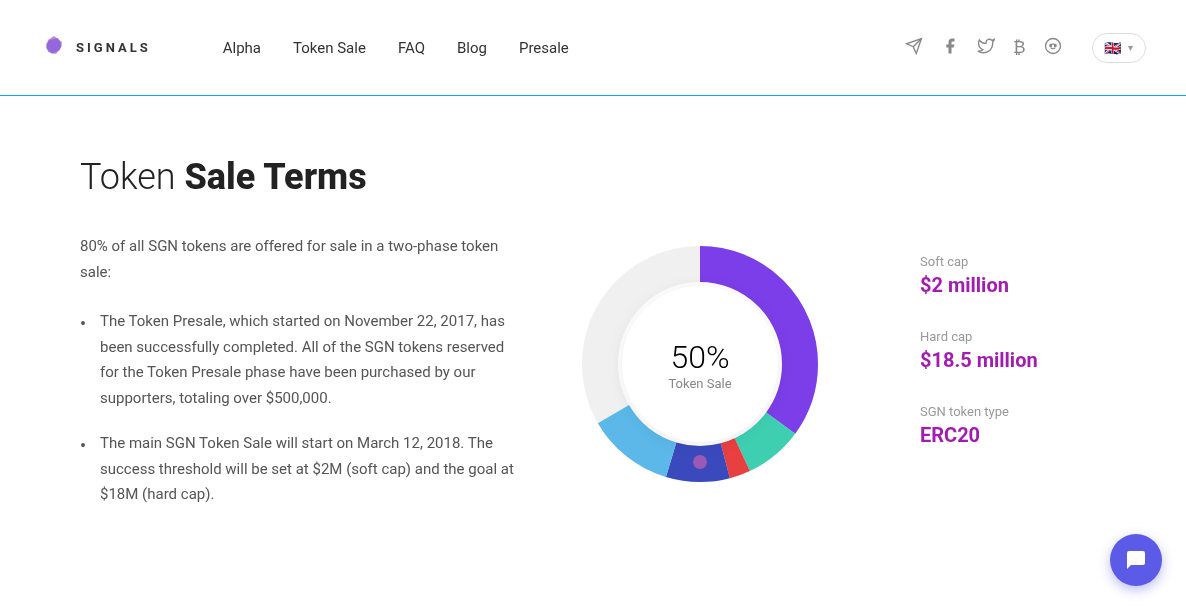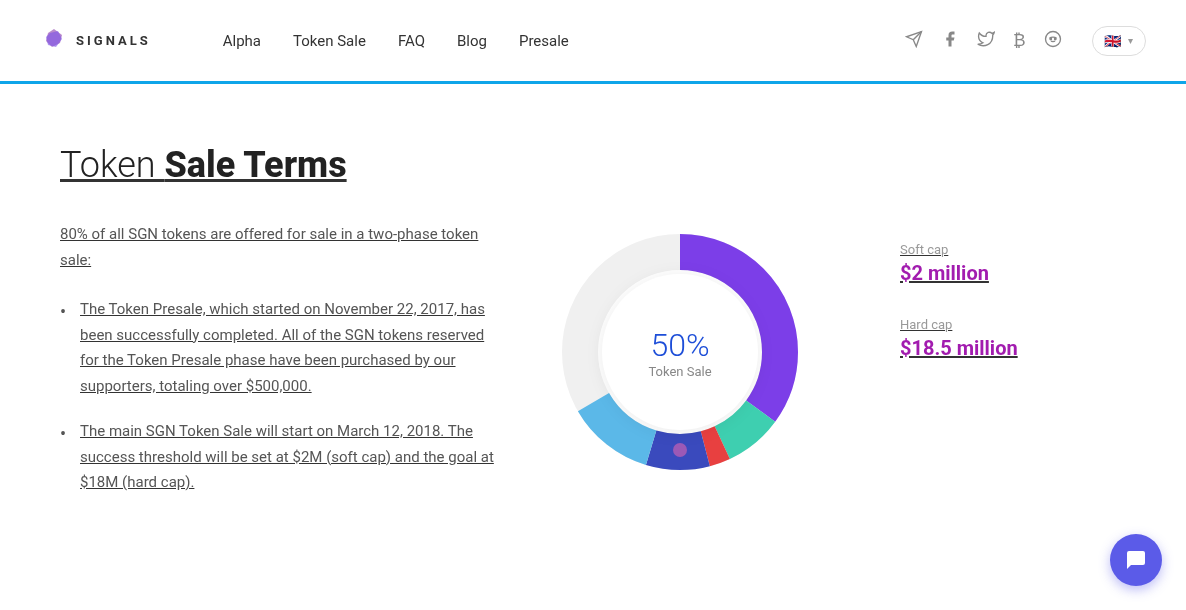--- a/index.html
+++ b/index.html
@@ -3,22 +3,22 @@
   <meta charset="utf-8">
   <style>
     * { box-sizing: border-box; margin: 0; padding: 0; }
     body { font-family: -apple-system, BlinkMacSystemFont, 'Segoe UI', Roboto, sans-serif; background: #fff; color: #333; }
 
     
     .navbar {
       display: flex;
       align-items: center;
       padding: 0 40px;
-      height: 84px;
-      border-bottom: 3px solid #0ea5e9;
+      height: 96px;
+      border-bottom: 1px solid #0ea5e9;
       background: #fff;
     }
     .logo-area {
       display: flex;
       align-items: center;
       margin-right: 40px;
       text-decoration: none;
     }
     .logo-icon {
       width: 28px;
@@ -62,24 +62,23 @@
       border-radius: 20px;
       padding: 6px 12px;
       cursor: pointer;
       font-size: 14px;
       margin-left: 12px;
       background: #fff;
     }
 
     
     .main {
-      padding: 60px 60px;
+      padding: 60px 80px;
       max-width: 1186px;
       margin: 0 auto;
-      text-decoration: underline;
     }
     .page-title {
       font-size: 36px;
       font-weight: 300;
       color: #222;
       margin-bottom: 36px;
     }
     .page-title strong {
       font-weight: 800;
     }
@@ -138,21 +137,21 @@
     .donut-center {
       position: absolute;
       top: 50%;
       left: 50%;
       transform: translate(-50%, -50%);
       text-align: center;
     }
     .donut-percent {
       font-size: 32px;
       font-weight: 300;
-      color: #1d4ed8;
+      color: #000000;
     }
     .donut-label {
       font-size: 13px;
       color: #888;
     }
 
     
     .stats-area {
       flex: 1;
       padding-left: 40px;
@@ -288,20 +287,24 @@
 
     <div class="stats-area">
       <div class="stat-item">
         <div class="stat-label">Soft cap</div>
         <div class="stat-value">$2 million</div>
       </div>
       <div class="stat-item">
         <div class="stat-label">Hard cap</div>
         <div class="stat-value">$18.5 million</div>
       </div>
+      <div class="stat-item">
+        <div class="stat-label">SGN token type</div>
+        <div class="stat-value">ERC20</div>
+      </div>
     </div>
 
   </div>
 </main>
 
 <div class="chat-btn">
   <svg viewBox="0 0 24 24">
     <path d="M21 15a2 2 0 0 1-2 2H7l-4 4V5a2 2 0 0 1 2-2h14a2 2 0 0 1 2 2z"></path>
   </svg>
 </div>

